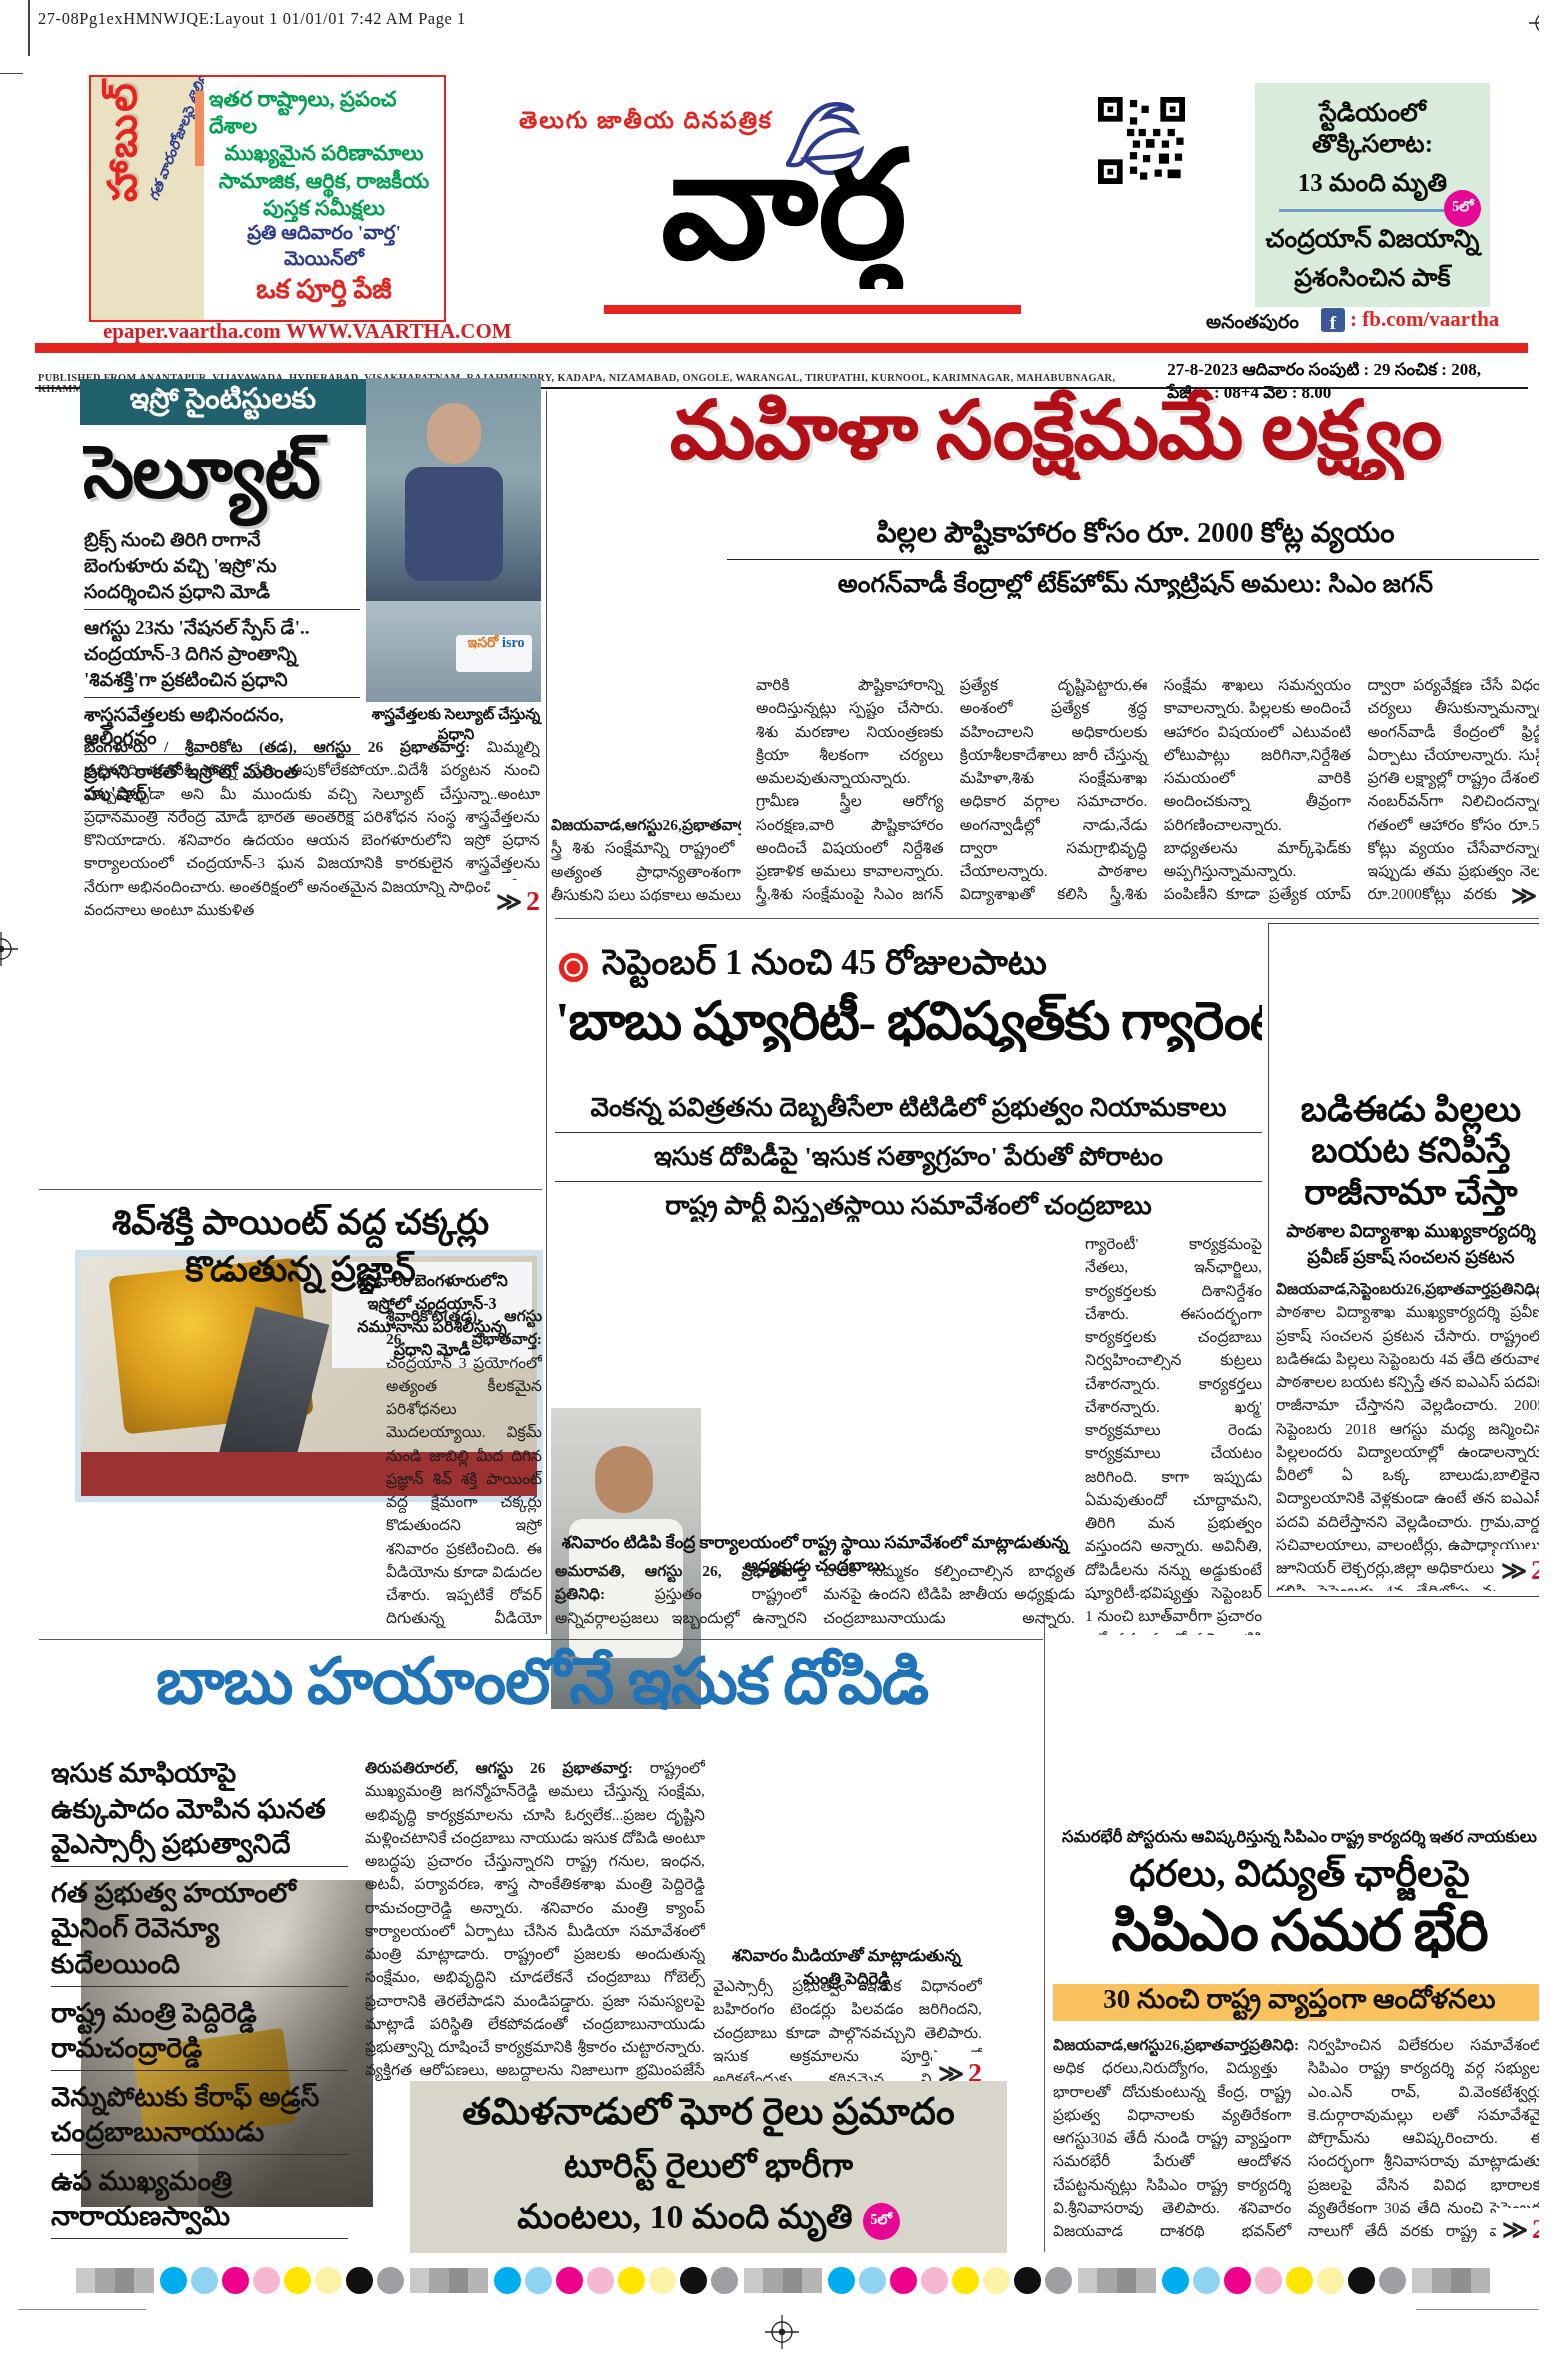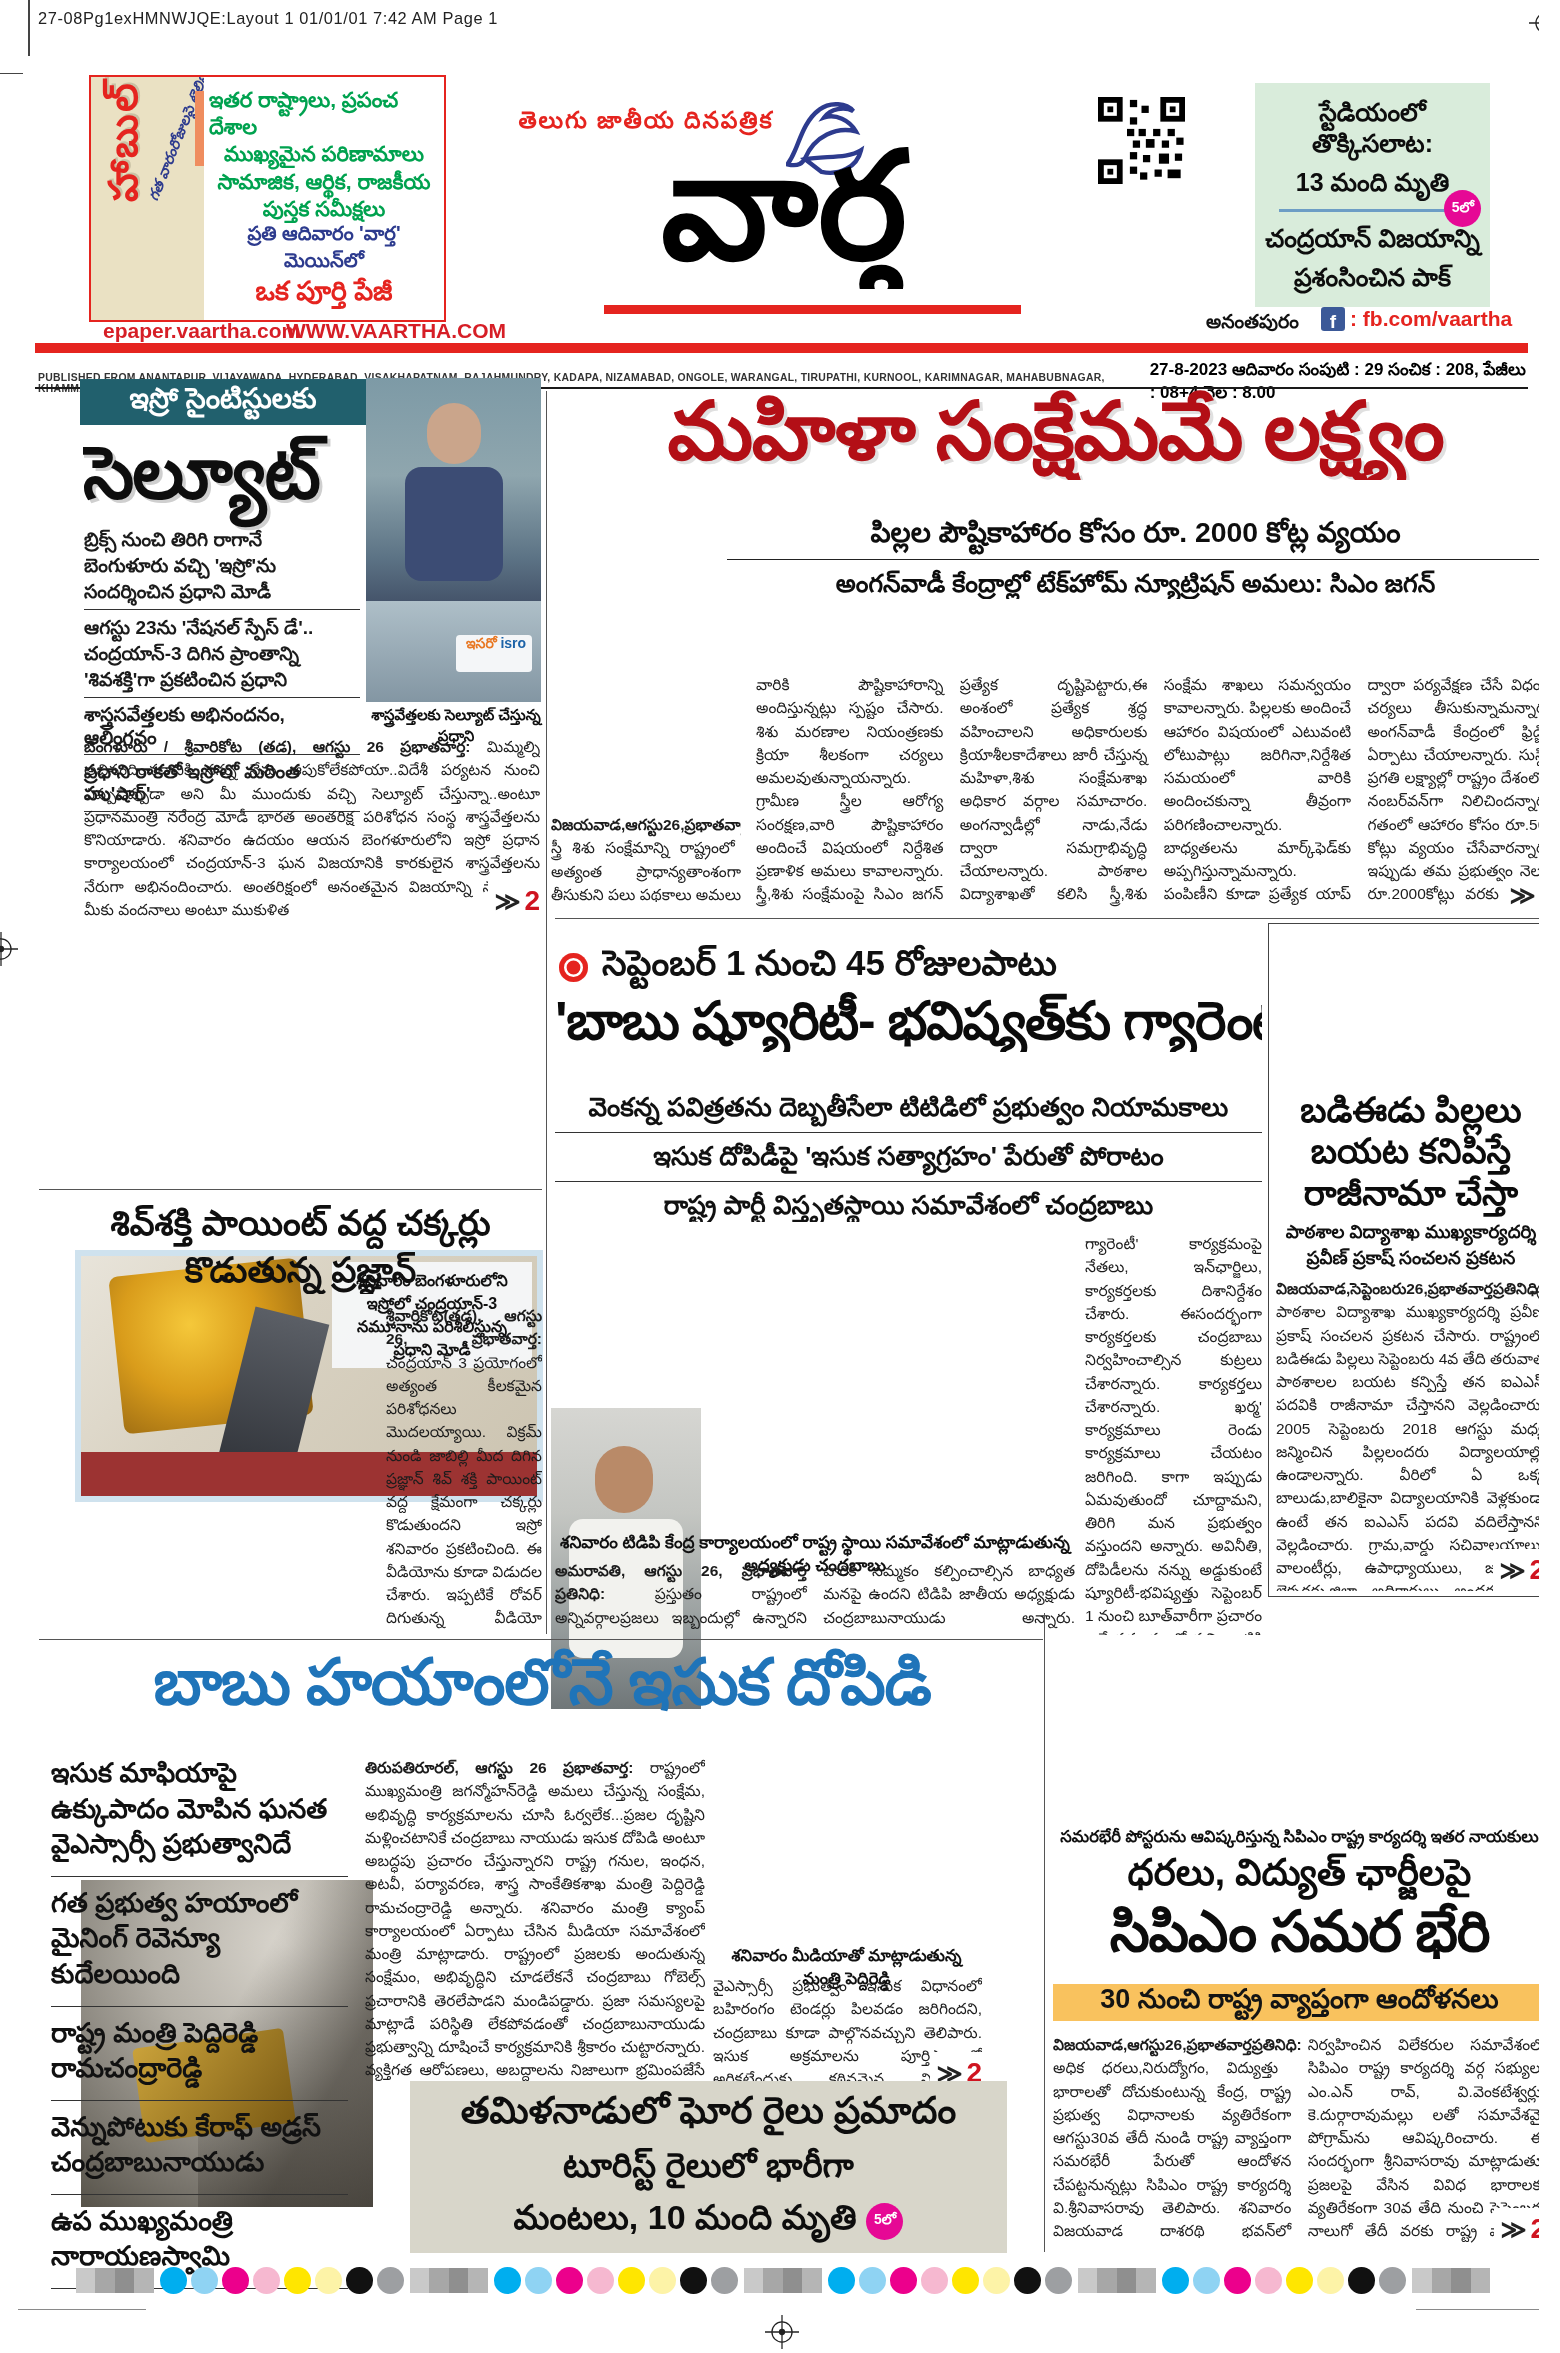--- a/index.html
+++ b/index.html
@@ -1,17 +1,17 @@
 <!DOCTYPE html>
 <html style="font-size:10px"><head>
 <meta charset="utf-8">
 <style>
   html,body{margin:0;padding:0;background:#fff;}
   #paper{position:relative;width:1539px;height:2354px;background:#fff;overflow:hidden;
-         font-family:Liberation Sans, sans-serif;color:#111;}
+         font-family:Liberation Serif, serif;color:#111;}
   .abs{position:absolute;}
   .c{text-align:center;}
   .j{text-align:justify;}
   .clip{overflow:hidden;}
   .nowrap{white-space:nowrap;}
 
   
   .slug{left:38px;top:8.9px;font-size:16.4px;color:#222;letter-spacing:0.6px;}
   .slug-vline{left:28.4px;top:0;width:1.3px;height:56px;background:#444;}
   .edge-tick{left:0;top:73px;width:23px;height:1.3px;background:#444;}
@@ -138,21 +138,21 @@
   
   .pp-box{left:1268px;top:923px;width:286px;height:674px;border:1.3px solid #444;box-sizing:border-box;}
   .pp-title{left:1273px;top:1089px;width:276px;font-size:35px;font-weight:900;line-height:1.18;color:#0c0c0c;}
   .pp-sub{left:1273px;top:1219px;width:276px;font-size:18.3px;font-weight:800;line-height:1.4;}
   .pp-body{left:1276px;top:1277px;width:269px;height:314px;}
 
   
   .isk-rule{left:39px;top:1639px;width:1004px;}
   .isk-title{left:44px;top:1645px;width:996px;font-size:64px;font-weight:900;color:#1f74b9;letter-spacing:-1.3px;}
   .isk-subs{left:51px;top:1756px;width:297px;}
-  .isk-subs .s{font-size:27px;font-weight:700;line-height:1.32;border-bottom:1.3px solid #333;padding-bottom:13px;margin-bottom:8.9px;}
+  .isk-subs .s{font-size:27px;font-weight:700;line-height:1.32;border-bottom:1.3px solid #333;padding-bottom:3px;margin-bottom:8.9px;}
   .isk-subs .s:last-child{border-bottom:1.3px solid #333;}
   .isk-body{left:365px;top:1756px;width:340px;height:327px;}
   .pd-cap{left:713px;top:1946px;width:267px;font-size:16.4px;}
   .pd-body{left:713px;top:1974px;width:269px;height:120px;}
 
   
   .cpm-vrule{left:1044px;top:1613px;height:639px;}
   .cpm-cap{left:1053px;top:1827px;width:493px;font-size:16.4px;}
   .cpm-t1{left:1053px;top:1852px;width:493px;font-size:37px;font-weight:900;color:#0c0c0c;}
   .cpm-t2{left:1053px;top:1898px;width:493px;font-size:57px;font-weight:900;color:#0c0c0c;letter-spacing:-1.3px;}

